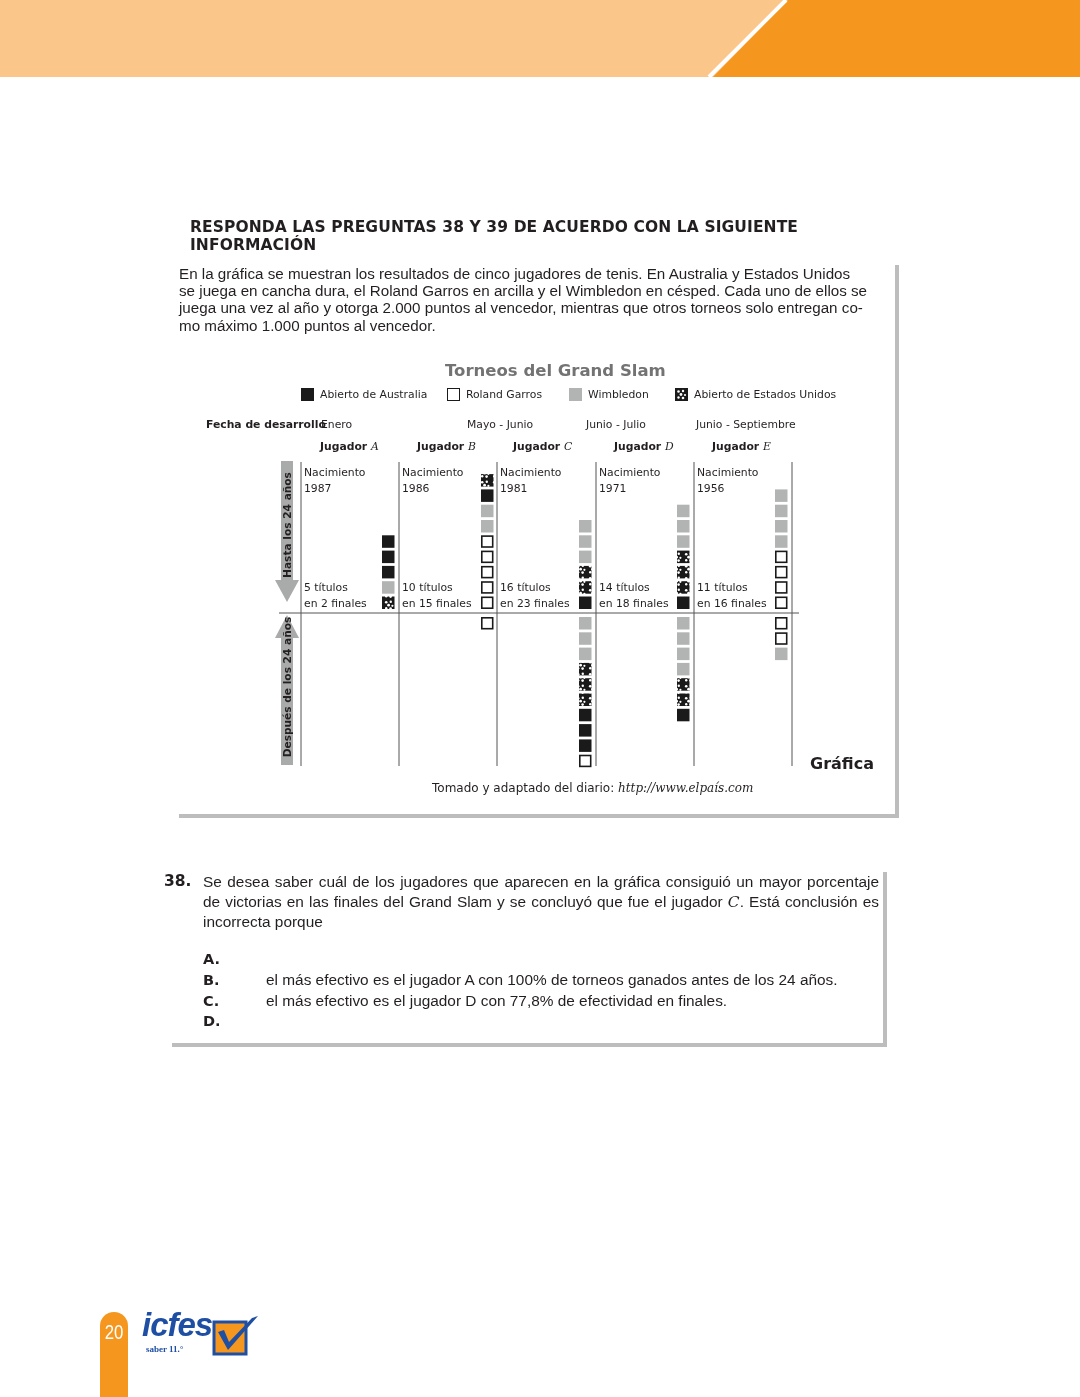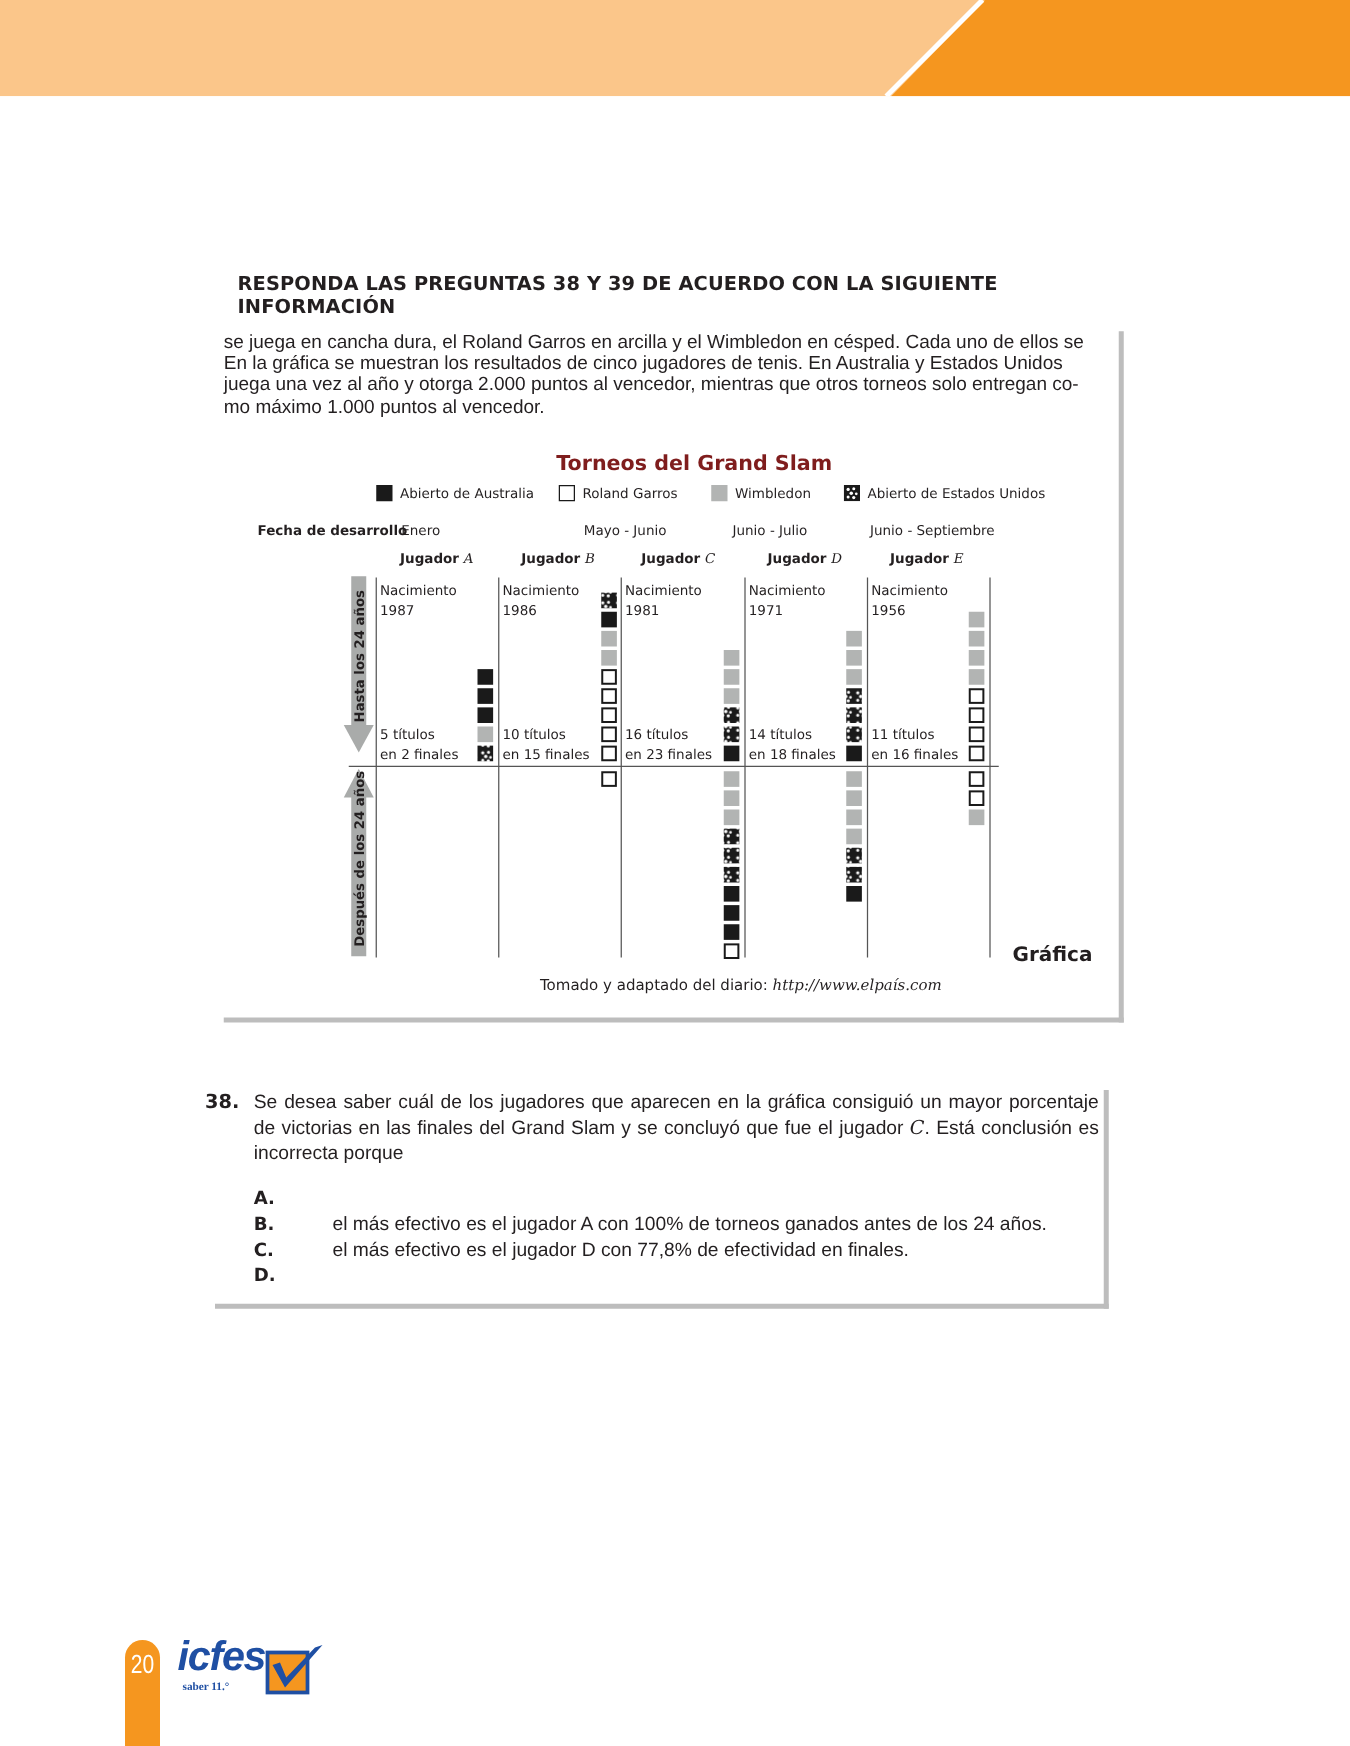--- a/index.html
+++ b/index.html
@@ -13,21 +13,21 @@
   
   .instr { position: absolute; left: 190px; top: 218px; width: 700px; font-weight: bold; font-size: 15.5px; letter-spacing: 0.1px; color: #231f20; }
 
   
   .info-box { position: absolute; left: 179px; top: 265px; width: 720px; height: 553px;
               border-right: 4px solid #bdbdbd; border-bottom: 4px solid #bdbdbd; }
   .info-text { position: absolute; left: 0; top: 0; width: 710px; font-size: 15.2px; line-height: 17.2px;
                text-align: justify; font-family: "Liberation Sans", sans-serif; color: #231f20; }
   .info-text span { display: block; }
 
-  .chart-title { position: absolute; left: 266px; top: 96px; font-size: 16.5px; font-weight: bold; color: #7f1d1d; }
+  .chart-title { position: absolute; left: 266px; top: 96px; font-size: 16.5px; font-weight: bold; color: #737373; }
 
   .legend { position: absolute; top: 123px; font-size: 10.8px; display: flex; align-items: center; gap: 6px; }
   .leg-sw { width: 13px; height: 13px; display: inline-block; }
 
   .fecha-label { position: absolute; left: 27px; top: 153px; font-size: 10.8px; font-weight: bold; }
   .month { position: absolute; top: 153px; font-size: 10.8px; }
   .player { position: absolute; top: 175px; font-size: 10.8px; font-weight: bold; }
   .player i { font-family: "DejaVu Serif", serif; font-weight: normal; font-style: italic; }
 
   #grid-svg { position: absolute; left: 0; top: 190px; }
@@ -68,22 +68,22 @@
     <rect id="hb-light" x="0" y="0" width="1080" height="77" fill="#fbc68a"></rect>
     <polygon id="hb-dark" points="788,0 1080,0 1080,77 713,77" fill="#f5961f"></polygon>
     <line x1="786" y1="0" x2="709" y2="77" stroke="#ffffff" stroke-width="4"></line>
   </svg>
 </div>
 
 <div class="instr">RESPONDA LAS PREGUNTAS 38 Y 39 DE ACUERDO CON LA SIGUIENTE INFORMACIÓN</div>
 
 <div class="info-box">
   <div class="info-text">
+    <span>En la gráfica se muestran los resultados de cinco jugadores de tenis. En Australia y Estados Unidos</span>
     <span>se juega en cancha dura, el Roland Garros en arcilla y el Wimbledon en césped. Cada uno de ellos se</span>
-    <span>En la gráfica se muestran los resultados de cinco jugadores de tenis. En Australia y Estados Unidos</span>
     <span>juega una vez al año y otorga 2.000 puntos al vencedor, mientras que otros torneos solo entregan co-</span>
     <span>mo máximo 1.000 puntos al vencedor.</span>
   </div>
 
   <div class="chart-title">Torneos del Grand Slam</div>
 
   <div class="legend" style="left:122px;">
     <span class="leg-sw" style="background:#1a1a1a;"></span>
     <span>Abierto de Australia</span>
   </div>

